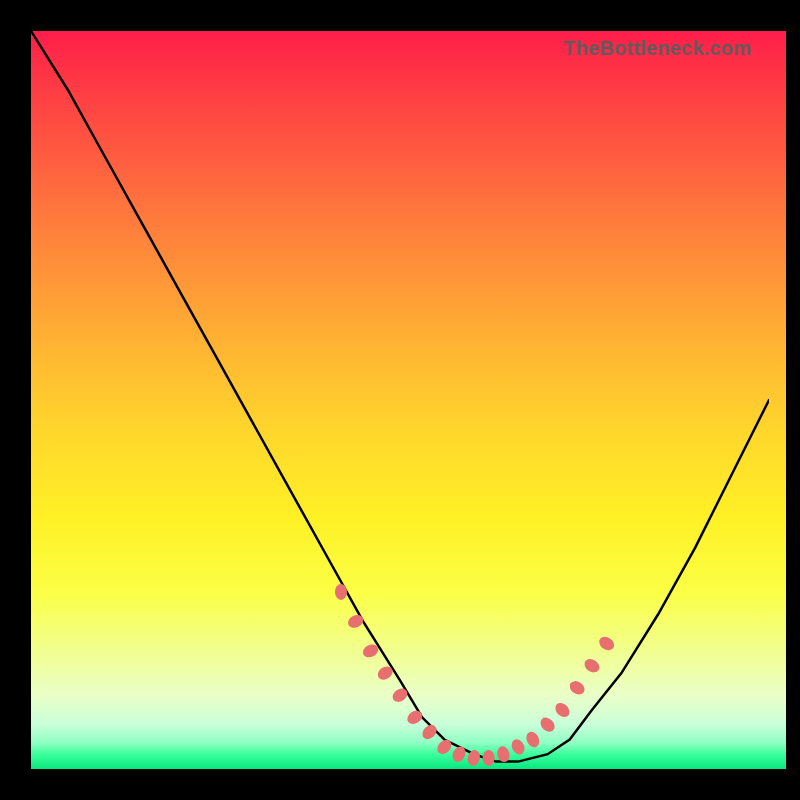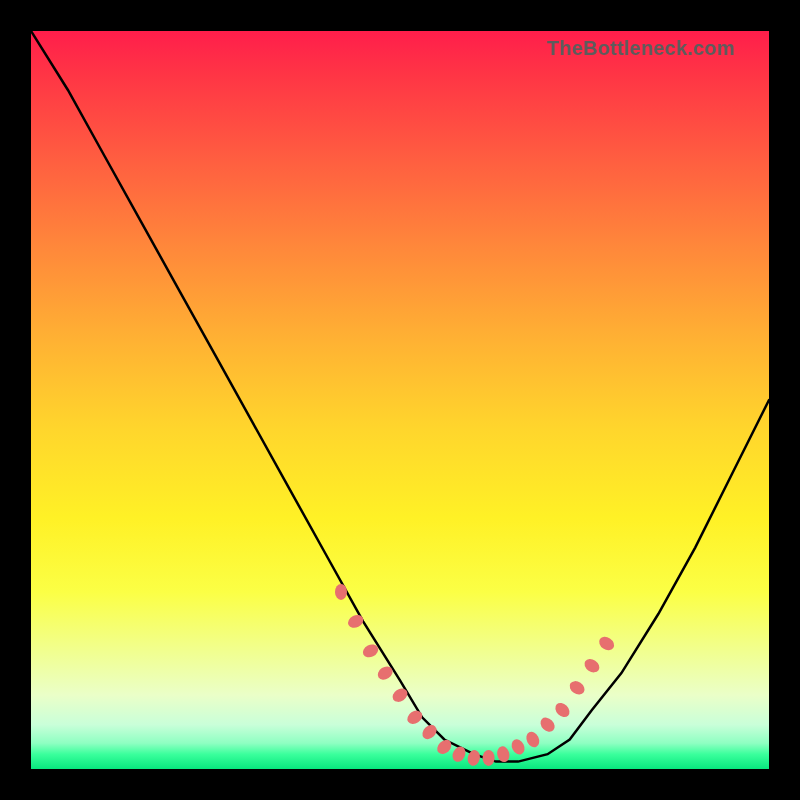--- a/index.html
+++ b/index.html
@@ -26,20 +26,21 @@
       #ffd62c 54%,
       #fff126 66%,
       #fbff45 76%,
       #f1ff8f 84%,
       #eaffc8 90%,
       #c9ffd9 94%,
       #8effc2 96.5%,
       #3aff9c 98%,
       #08e77e 100%
     );
+    padding-left: 17px;
   }
   .attribution {
     position: absolute;
     top: 6px;
     right: 34px;
     font-size: 20px;
     font-weight: 600;
     color: #5c5c5c;
     letter-spacing: 0.2px;
   }

